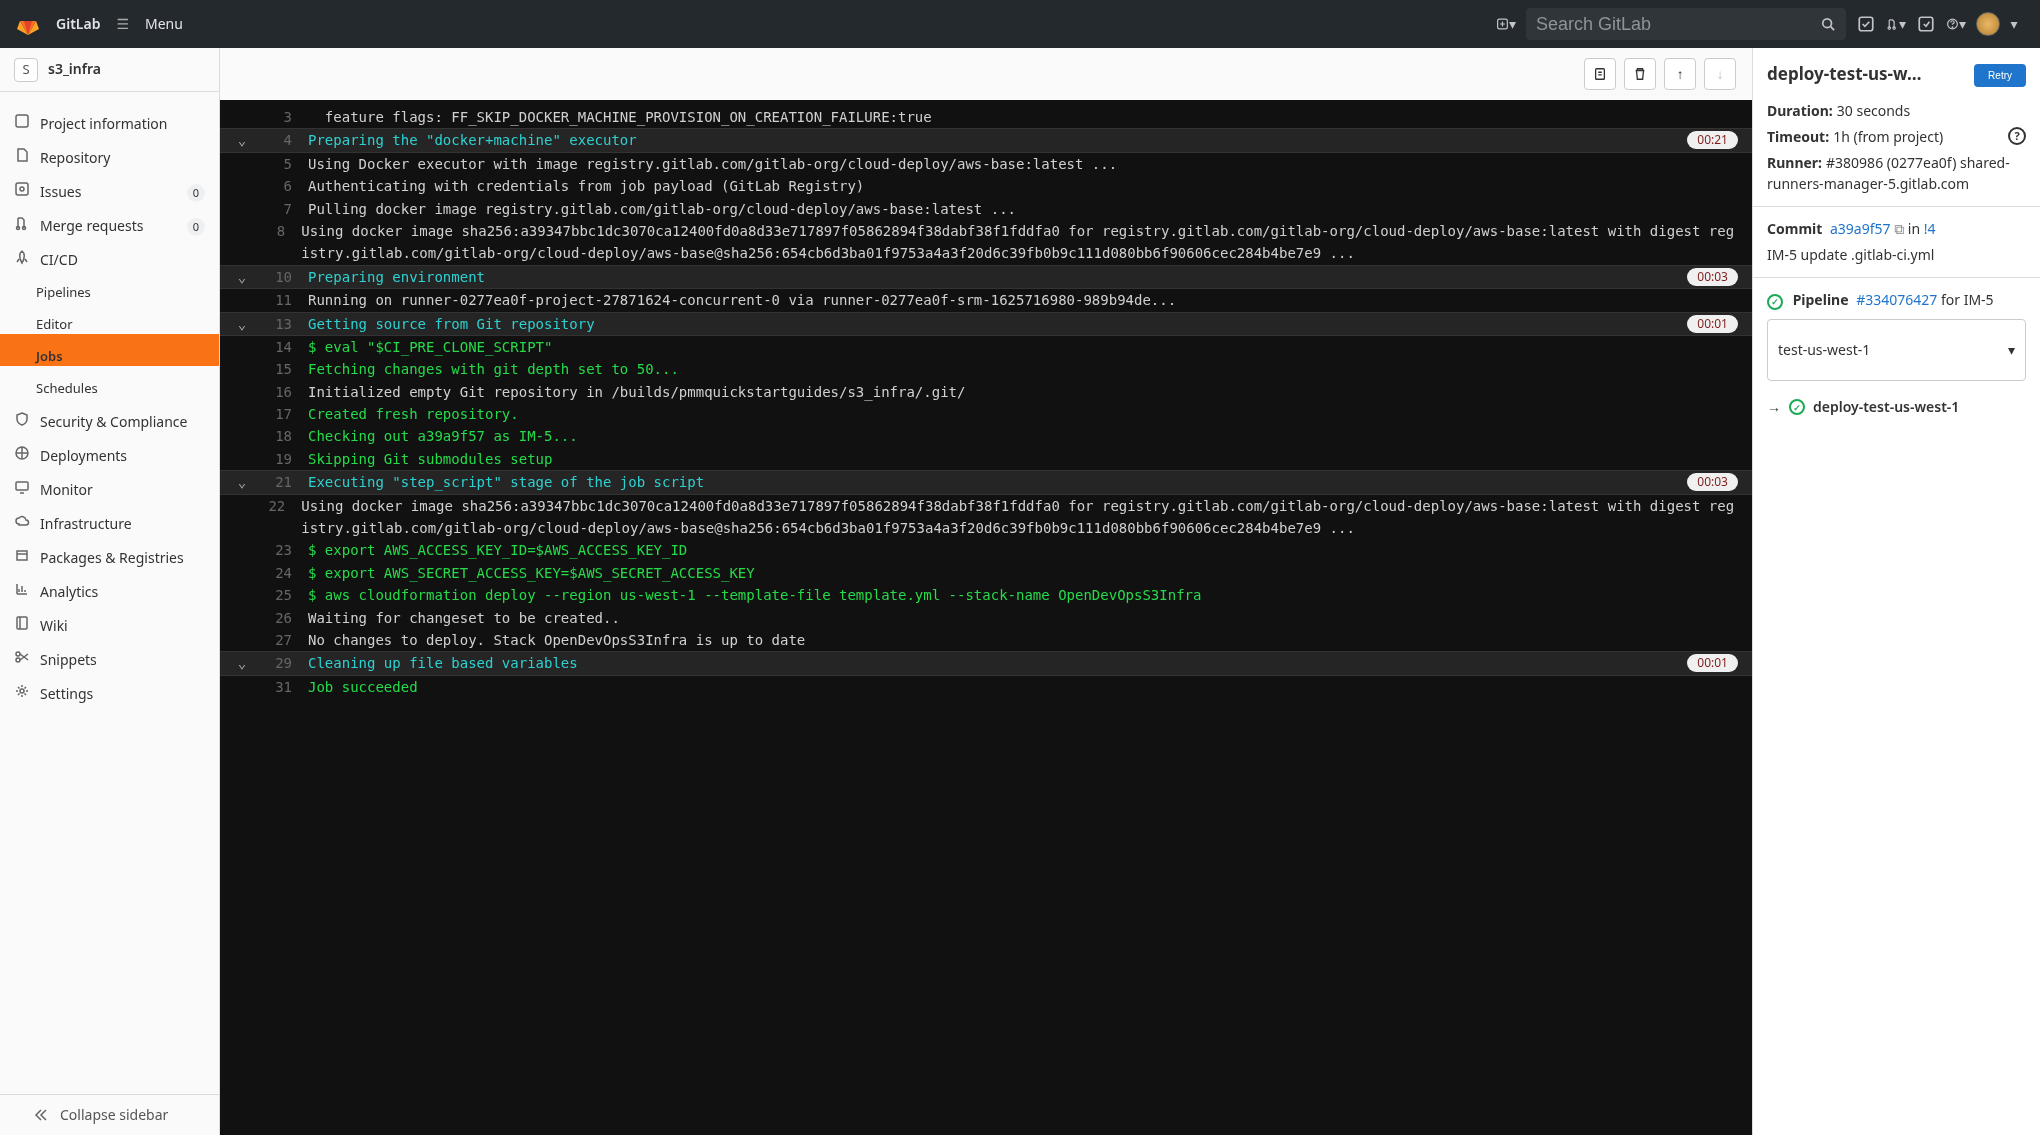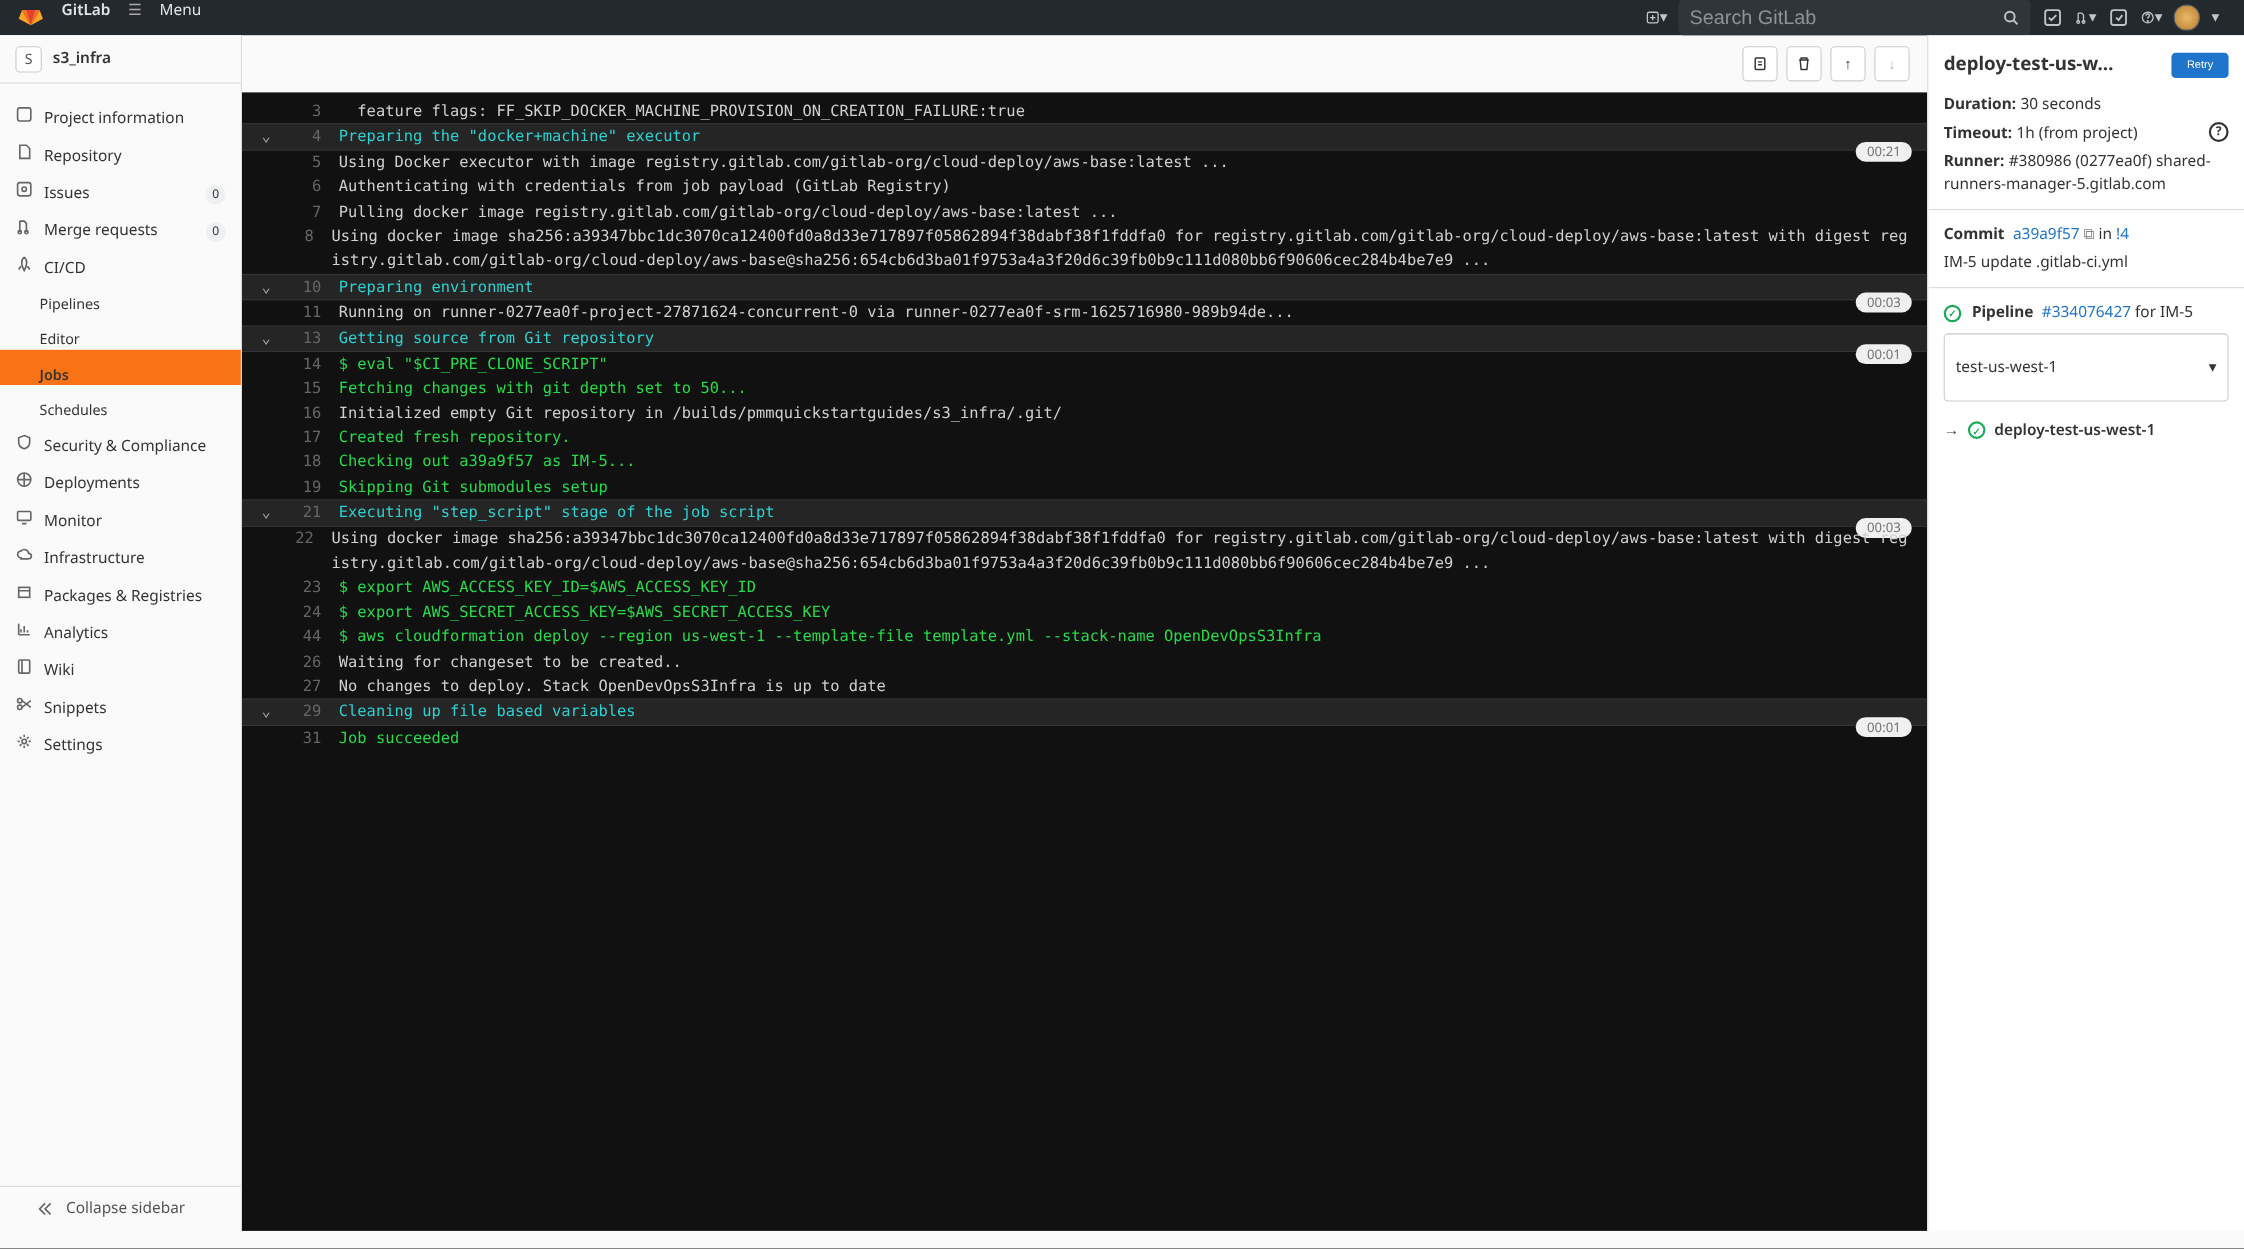--- a/index.html
+++ b/index.html
@@ -2,21 +2,21 @@
 <html><head>
 <meta charset="utf-8">
 <style>
   :root{
     --nav-bg:#24292e; --nav-fg:#e1e4e8; --body:#fff; --border:#dbdbdb;
     --muted:#666; --link:#1f75cb; --orange:#fc6d26; --purple:#6e49cb;
     --cyan:#2ed1d1; --green:#26db4a; --pill:#eef0f2; --log:#111;
   }
   *{box-sizing:border-box}
   body{margin:0;font:14px/1.45 system-ui,-apple-system,sans-serif;color:#333;background:#fafafa}
-  .topnav{display:flex;height:32px;background:var(--nav-bg);color:var(--nav-fg);padding:0 16px;gap:16px}
+  .topnav{display:flex;align-items:center;height:48px;background:var(--nav-bg);color:var(--nav-fg);padding:0 16px;gap:16px}
   .topnav-right{margin-left:auto;display:flex;align-items:center;gap:10px}
   .search-box{display:flex;align-items:center;background:#303539;border-radius:4px;padding:0 8px;width:320px;height:32px}
   .search-box input{flex:1;background:none;border:none;outline:none;color:#c0c4c8;font-size:18px}
   .search-box input::placeholder{color:#8d9398}
   .nav-ico{width:20px;height:20px;color:#c0c4c8;display:flex;align-items:center;justify-content:center}
   .avatar{width:24px;height:24px;border-radius:50%;background:radial-gradient(#e8b968,#b77d2f);border:1px solid #666}
   .icon-btn{width:32px;height:32px;border:1px solid #ccc;border-radius:4px;background:#fff;display:flex;align-items:center;justify-content:center;color:#333}
   .icon-btn.muted{color:#bbb}
   .frame{display:flex;height:calc(100vh - 48px)}
   .sidebar{width:220px;border-right:1px solid var(--border);background:#fafafa;display:flex;flex-direction:column}
@@ -33,21 +33,21 @@
   .center{flex:1;display:flex;flex-direction:column;overflow:hidden}
   .log-toolbar{display:flex;justify-content:flex-end;gap:8px;padding:10px 16px}
   .log-wrap{flex:1;overflow:auto;background:var(--log);color:#d0d0d0;font:14px/1.6 ui-monospace,Consolas,monospace;padding:6px 0}
   .log-row{display:flex;padding:0 14px;position:relative;min-height:22px}
   .log-row.sec{background:#252525;border-top:1px solid #333;border-bottom:1px solid #333;cursor:pointer}
   .chev{width:16px;display:flex;align-items:center;justify-content:center;color:#aaa;margin-right:10px}
   .ln{width:32px;text-align:right;color:#666;flex:none;user-select:none}
   .lt{margin-left:16px;white-space:pre-wrap;word-break:break-all}
   .lt.cyan{color:var(--cyan)}
   .lt.green{color:var(--green)}
-  .time-pill{position:absolute;right:14px;top:16px;background:#f0f0f0;color:#737373;font:12px/18px system-ui;padding:0 10px;border-radius:10px}
+  .time-pill{position:absolute;right:14px;top:2px;background:#f0f0f0;color:#7f1d1d;font:12px/18px system-ui;padding:0 10px;border-radius:10px}
   .right{width:288px;border-left:1px solid var(--border);background:#fff;padding:14px;overflow:auto}
   .right-head{display:flex;align-items:flex-end;gap:10px;margin-bottom:14px}
   .right-head h2{flex:1;font-size:17px;font-weight:700;margin:0;white-space:nowrap;overflow:hidden;text-overflow:ellipsis}
   .retry-btn{background:#1f75cb;color:#fff;border:none;border-radius:4px;padding:6px 14px;font-size:10px;font-weight:500}
   .meta-row{margin:6px 0;font-size:14px}
   .meta-row b{margin-right:4px}
   hr{border:none;border-top:1px solid var(--border);margin:12px -14px}
   .commit a, .pipeline a{color:var(--link);text-decoration:none}
   .stage-select{display:flex;align-items:center;justify-content:space-between;border:1px solid #ccc;border-radius:4px;padding:20px 10px;margin-top:8px;cursor:pointer}
   .job-link{display:flex;align-items:center;gap:8px;margin-top:16px;font-weight:600;color:#333}
@@ -346,21 +346,21 @@
             <span class="ln">23</span>
             <span class="lt green">$ export AWS_ACCESS_KEY_ID=$AWS_ACCESS_KEY_ID</span>
           </div>
           <div class="log-row">
             <span class="chev"></span>
             <span class="ln">24</span>
             <span class="lt green">$ export AWS_SECRET_ACCESS_KEY=$AWS_SECRET_ACCESS_KEY</span>
           </div>
           <div class="log-row">
             <span class="chev"></span>
-            <span class="ln">44</span>
+            <span class="ln">25</span>
             <span class="lt green">$ aws cloudformation deploy --region us-west-1 --template-file template.yml --stack-name OpenDevOpsS3Infra</span>
           </div>
           <div class="log-row">
             <span class="chev"></span>
             <span class="ln">26</span>
             <span class="lt">Waiting for changeset to be created..</span>
           </div>
           <div class="log-row">
             <span class="chev"></span>
             <span class="ln">27</span>

